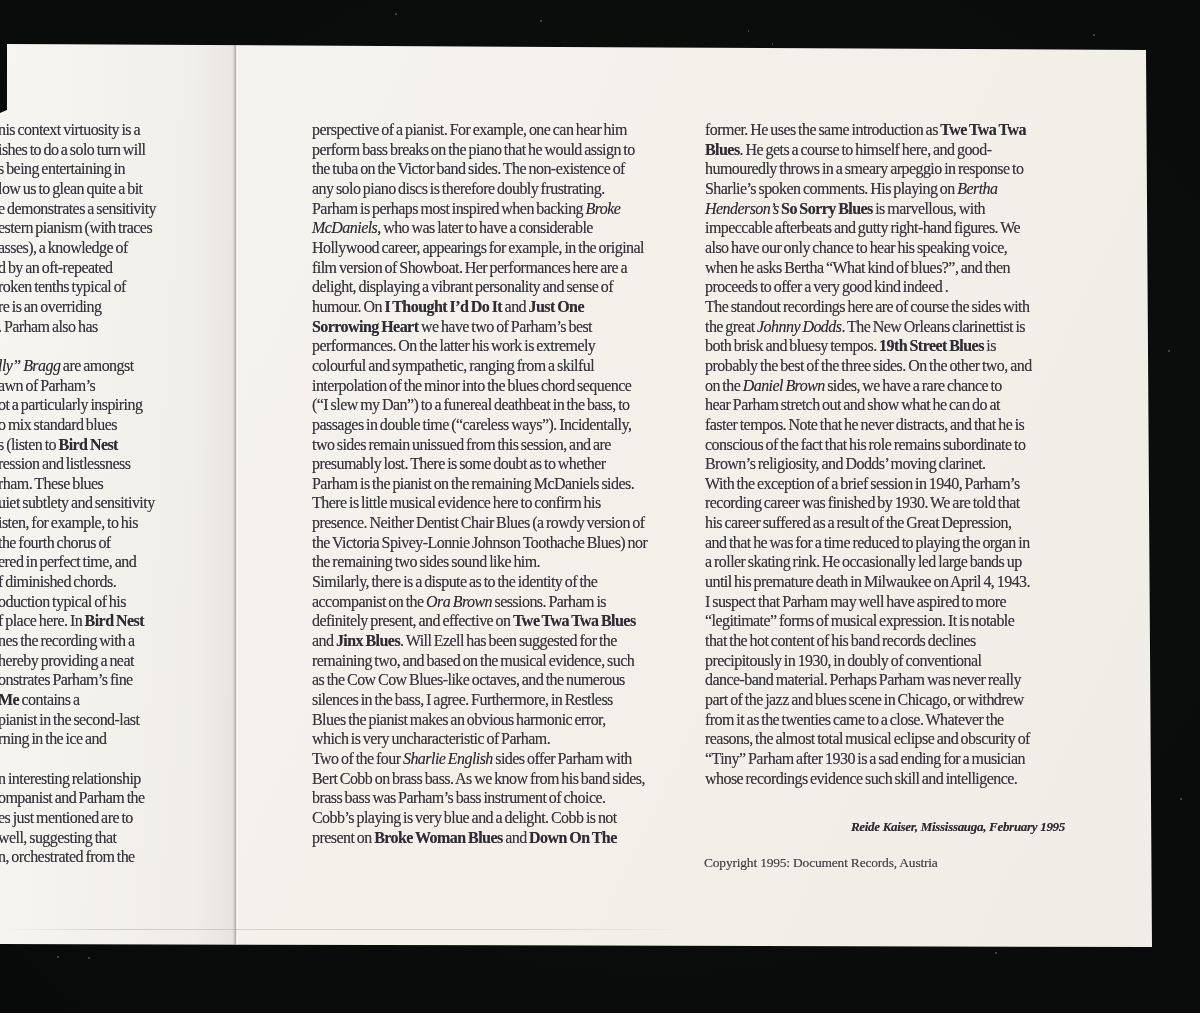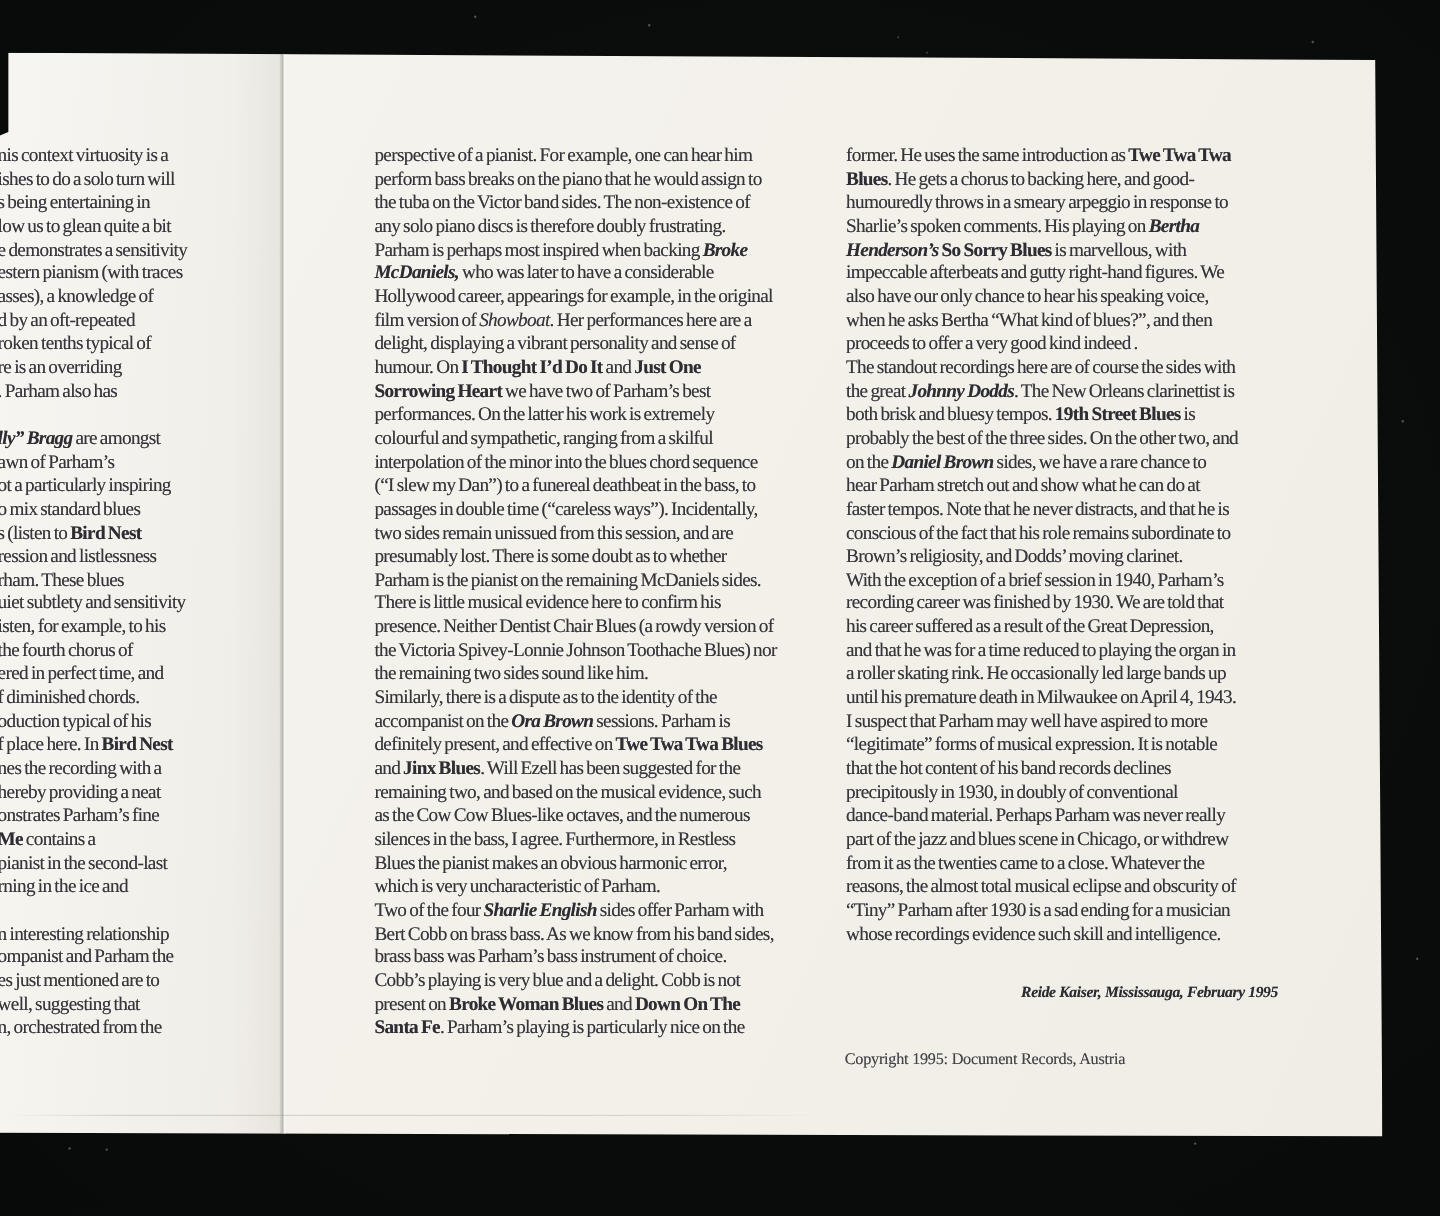--- a/index.html
+++ b/index.html
@@ -33,30 +33,30 @@
     position:absolute;top:120px;color:#36353b;font-size:16px;
     letter-spacing:-0.55px;word-spacing:-1px;
     text-shadow:0 0 0.5px rgba(55,54,60,0.55);
   }
   .col .line{line-height:19.65px;white-space:nowrap;}
   .col-left{left:-2px;width:240px;}
   .col-mid{left:312px;width:360px;}
   .col-right{left:705px;width:358px;}
   .seg-n{font-style:normal;font-weight:normal;}
   .seg-b{font-weight:bold;color:#2e2d33;margin-top:12px;}
-  .seg-bi{font-weight:bold;font-style:italic;color:#2e2d33;}
-  .seg-i{font-style:italic;}
+  .seg-bi{font-weight:normal;font-style:italic;color:#2e2d33;}
+  .seg-i{}
   .byline{
     position:absolute;left:705px;top:819px;width:360px;
     text-align:right;font-weight:bold;font-style:italic;
     font-size:13px;color:#2c2b31;letter-spacing:-0.3px;
     text-shadow:0 0 0.5px rgba(44,43,49,0.55);
   }
   .copyright{
-    position:absolute;left:704px;top:875px;width:360px;
+    position:absolute;left:704px;top:855px;width:360px;
     font-size:13.5px;color:#434248;letter-spacing:-0.2px;
     text-shadow:0 0 0.4px rgba(67,66,72,0.5);
   }
 </style>
 </head>
 <body>
 
 <div class="scan-bg">
   <div class="speck" style="left:395px;top:13px;width:2px;height:2px;"></div>
   <div class="speck" style="left:540px;top:20px;width:2px;height:2px;"></div>
@@ -146,25 +146,24 @@
       <div class="line"><span class="seg-n">remaining two, and based on the musical evidence, such</span></div>
       <div class="line"><span class="seg-n">as the Cow Cow Blues-like octaves, and the numerous</span></div>
       <div class="line"><span class="seg-n">silences in the bass, I agree. Furthermore, in Restless</span></div>
       <div class="line"><span class="seg-n">Blues the pianist makes an obvious harmonic error,</span></div>
       <div class="line"><span class="seg-n">which is very uncharacteristic of Parham.</span></div>
       <div class="line"><span class="seg-n">Two of the four </span><span class="seg-bi">Sharlie English</span><span class="seg-n"> sides offer Parham with</span></div>
       <div class="line"><span class="seg-n">Bert Cobb on brass bass. As we know from his band sides,</span></div>
       <div class="line"><span class="seg-n">brass bass was Parham’s bass instrument of choice.</span></div>
       <div class="line"><span class="seg-n">Cobb’s playing is very blue and a delight. Cobb is not</span></div>
       <div class="line"><span class="seg-n">present on </span><span class="seg-b">Broke Woman Blues</span><span class="seg-n"> and </span><span class="seg-b">Down On The</span></div>
-      <div class="line"><span class="seg-b">Santa Fe</span><span class="seg-n">. Parham’s playing is particularly nice on the</span></div>
     </div>
   <div class="col col-right">
       <div class="line"><span class="seg-n">former. He uses the same introduction as </span><span class="seg-b">Twe Twa Twa</span></div>
-      <div class="line"><span class="seg-b">Blues</span><span class="seg-n">. He gets a chorus to backing here, and good-</span></div>
+      <div class="line"><span class="seg-b">Blues</span><span class="seg-n">. He gets a course to himself here, and good-</span></div>
       <div class="line"><span class="seg-n">humouredly throws in a smeary arpeggio in response to</span></div>
       <div class="line"><span class="seg-n">Sharlie’s spoken comments. His playing on </span><span class="seg-bi">Bertha</span></div>
       <div class="line"><span class="seg-bi">Henderson’s</span><span class="seg-b"> So Sorry Blues</span><span class="seg-n"> is marvellous, with</span></div>
       <div class="line"><span class="seg-n">impeccable afterbeats and gutty right-hand figures. We</span></div>
       <div class="line"><span class="seg-n">also have our only chance to hear his speaking voice,</span></div>
       <div class="line"><span class="seg-n">when he asks Bertha “What kind of blues?”, and then</span></div>
       <div class="line"><span class="seg-n">proceeds to offer a very good kind indeed .</span></div>
       <div class="line"><span class="seg-n">The standout recordings here are of course the sides with</span></div>
       <div class="line"><span class="seg-n">the great </span><span class="seg-bi">Johnny Dodds</span><span class="seg-n">. The New Orleans clarinettist is</span></div>
       <div class="line"><span class="seg-n">both brisk and bluesy tempos. </span><span class="seg-b">19th Street Blues</span><span class="seg-n"> is</span></div>

